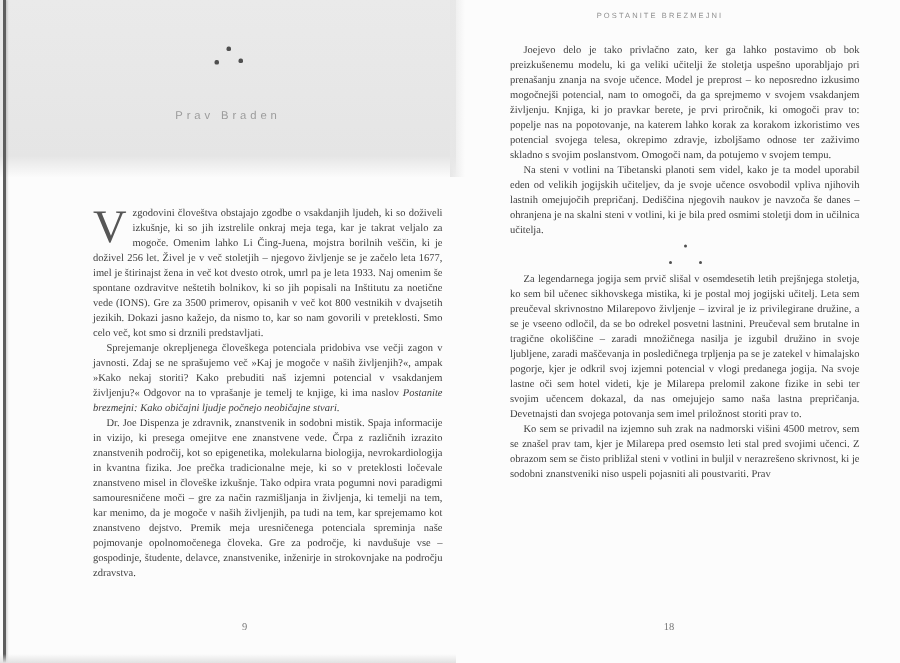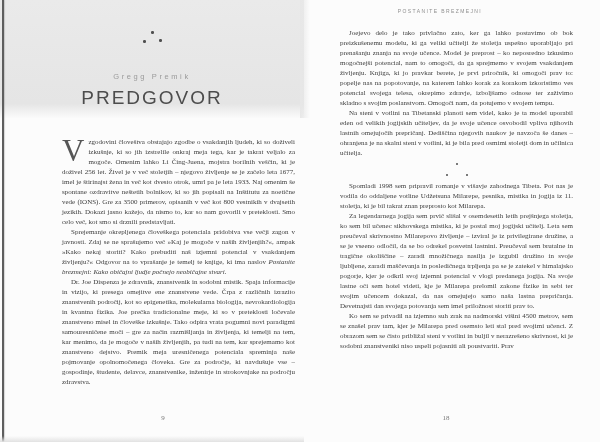--- a/index.html
+++ b/index.html
@@ -111,22 +111,21 @@
   <div class="spine"></div>
   <div class="bottom-shade"></div>
 
   <div class="page page-left">
     <div class="title-block">
       <div class="ornament">
         <span class="dot d1"></span>
         <span class="dot d2"></span>
         <span class="dot d3"></span>
       </div>
-      <div class="author">Gregg Premik</div>
-      <h1 class="chapter-title">PREDGOVOR</h1>
+      <div class="author">Prav Braden</div>
     </div>
 
     <div class="body-text">
       <p><span class="dropcap">V</span><span>zgodovini človeštva obstajajo zgodbe o vsakdanjih ljudeh, ki so doživeli izkušnje, ki so jih izstrelile onkraj meja tega, kar je takrat veljalo za mogoče. Omenim lahko Li Čing-Juena, mojstra borilnih veščin, ki je doživel 256 let. Živel je v več stoletjih – njegovo življenje se je začelo leta 1677, imel je štirinajst žena in več kot dvesto otrok, umrl pa je leta 1933. Naj omenim še spontane ozdravitve neštetih bolnikov, ki so jih popisali na Inštitutu za noetične vede (IONS). Gre za 3500 primerov, opisanih v več kot 800 vestnikih v dvajsetih jezikih. Dokazi jasno kažejo, da nismo to, kar so nam govorili v preteklosti. Smo celo več, kot smo si drznili predstavljati.</span></p>
       <p class="indent"><span>Sprejemanje okrepljenega človeškega potenciala pridobiva vse večji zagon v javnosti. Zdaj se ne sprašujemo več »Kaj je mogoče v naših življenjih?«, ampak »Kako nekaj storiti? Kako prebuditi naš izjemni potencial v vsakdanjem življenju?« Odgovor na to vprašanje je temelj te knjige, ki ima naslov </span><span class="booktitle">Postanite brezmejni: Kako običajni ljudje počnejo neobičajne stvari.</span></p>
       <p class="indent">Dr. Joe Dispenza je zdravnik, znanstvenik in sodobni mistik. Spaja informacije in vizijo, ki presega omejitve ene znanstvene vede. Črpa z različnih izrazito znanstvenih področij, kot so epigenetika, molekularna biologija, nevrokardiologija in kvantna fizika. Joe prečka tradicionalne meje, ki so v preteklosti ločevale znanstveno misel in človeške izkušnje. Tako odpira vrata pogumni novi paradigmi samouresničene moči – gre za način razmišljanja in življenja, ki temelji na tem, kar menimo, da je mogoče v naših življenjih, pa tudi na tem, kar sprejemamo kot znanstveno dejstvo. Premik meja uresničenega potenciala spreminja naše pojmovanje opolnomočenega človeka. Gre za področje, ki navdušuje vse – gospodinje, študente, delavce, znanstvenike, inženirje in strokovnjake na področju zdravstva.</p>
     </div>
 
     <div class="pageno">9</div>
   </div>
@@ -135,20 +134,19 @@
     <div class="running-header">POSTANITE BREZMEJNI</div>
 
     <div class="body-text">
       <p class="indent">Joejevo delo je tako privlačno zato, ker ga lahko postavimo ob bok preizkušenemu modelu, ki ga veliki učitelji že stoletja uspešno uporabljajo pri prenašanju znanja na svoje učence. Model je preprost – ko neposredno izkusimo mogočnejši potencial, nam to omogoči, da ga sprejmemo v svojem vsakdanjem življenju. Knjiga, ki jo pravkar berete, je prvi priročnik, ki omogoči prav to: popelje nas na popotovanje, na katerem lahko korak za korakom izkoristimo ves potencial svojega telesa, okrepimo zdravje, izboljšamo odnose ter zaživimo skladno s svojim poslanstvom. Omogoči nam, da potujemo v svojem tempu.</p>
       <p class="indent">Na steni v votlini na Tibetanski planoti sem videl, kako je ta model uporabil eden od velikih jogijskih učiteljev, da je svoje učence osvobodil vpliva njihovih lastnih omejujočih prepričanj. Dediščina njegovih naukov je navzoča še danes – ohranjena je na skalni steni v votlini, ki je bila pred osmimi stoletji dom in učilnica učitelja.</p>
       <div class="separator">
         <span class="dot d1"></span>
         <span class="dot d2"></span>
         <span class="dot d3"></span>
       </div>
-      <p class="indent">Spomladi 1998 sem pripravil romanje v višavje zahodnega Tibeta. Pot nas je vodila do oddaljene votline Udžetsuna Milarepe, pesnika, mistika in jogija iz 11. stoletja, ki je bil takrat znan preprosto kot Milarepa.</p>
       <p class="indent">Za legendarnega jogija sem prvič slišal v osemdesetih letih prejšnjega stoletja, ko sem bil učenec sikhovskega mistika, ki je postal moj jogijski učitelj. Leta sem preučeval skrivnostno Milarepovo življenje – izviral je iz privilegirane družine, a se je vseeno odločil, da se bo odrekel posvetni lastnini. Preučeval sem brutalne in tragične okoliščine – zaradi množičnega nasilja je izgubil družino in svoje ljubljene, zaradi maščevanja in posledičnega trpljenja pa se je zatekel v himalajsko pogorje, kjer je odkril svoj izjemni potencial v vlogi predanega jogija. Na svoje lastne oči sem hotel videti, kje je Milarepa prelomil zakone fizike in sebi ter svojim učencem dokazal, da nas omejujejo samo naša lastna prepričanja. Devetnajsti dan svojega potovanja sem imel priložnost storiti prav to.</p>
       <p class="indent">Ko sem se privadil na izjemno suh zrak na nadmorski višini 4500 metrov, sem se znašel prav tam, kjer je Milarepa pred osemsto leti stal pred svojimi učenci. Z obrazom sem se čisto približal steni v votlini in buljil v nerazrešeno skrivnost, ki je sodobni znanstveniki niso uspeli pojasniti ali poustvariti. Prav</p>
     </div>
 
     <div class="pageno">18</div>
   </div>
 </div>
 
 </body></html>

